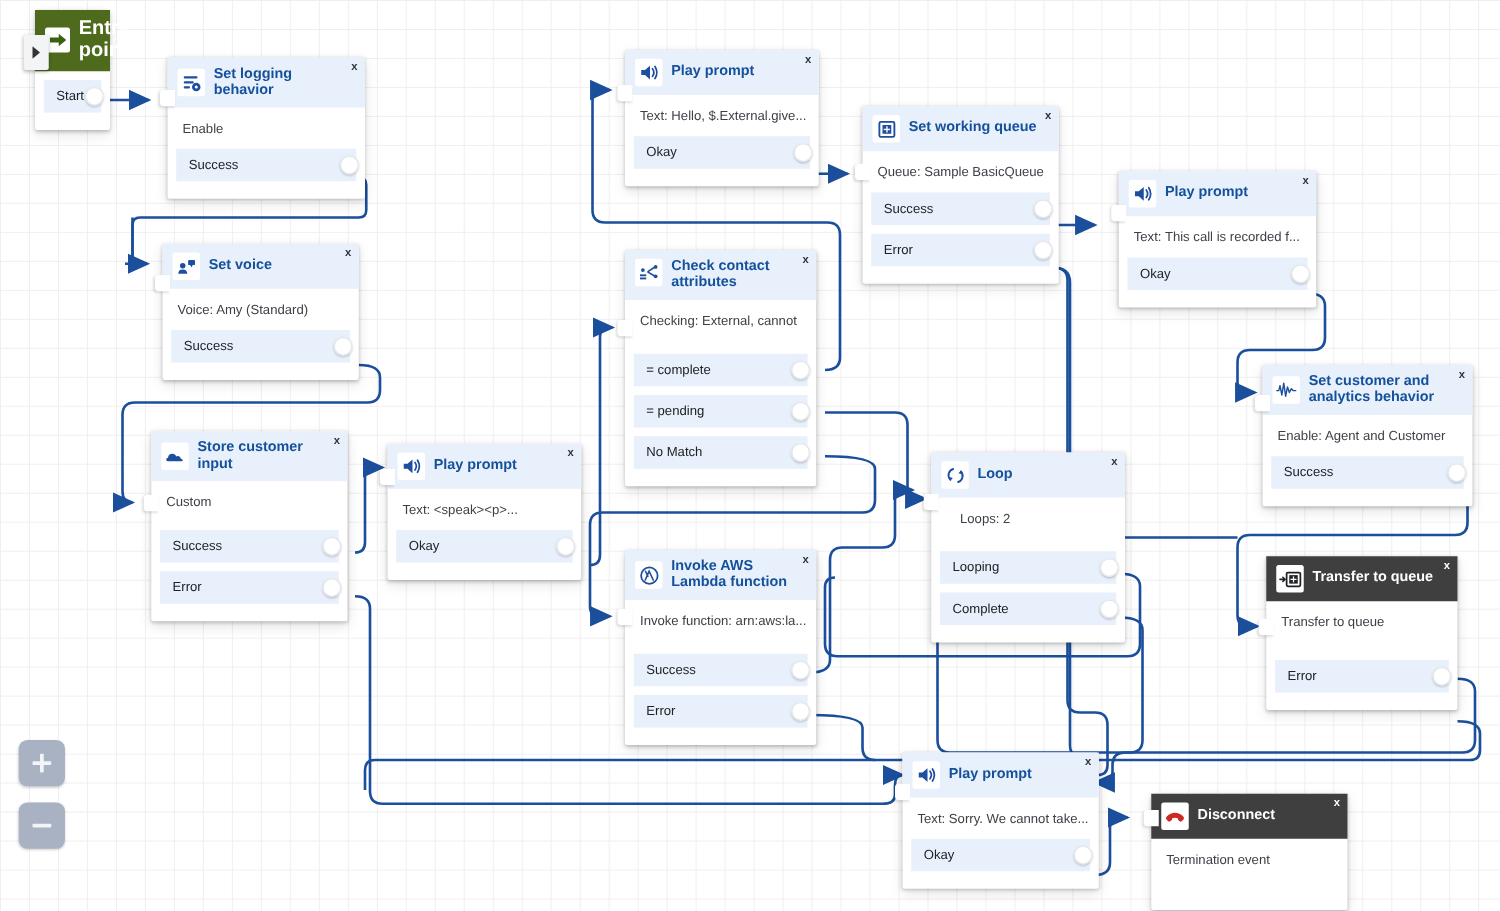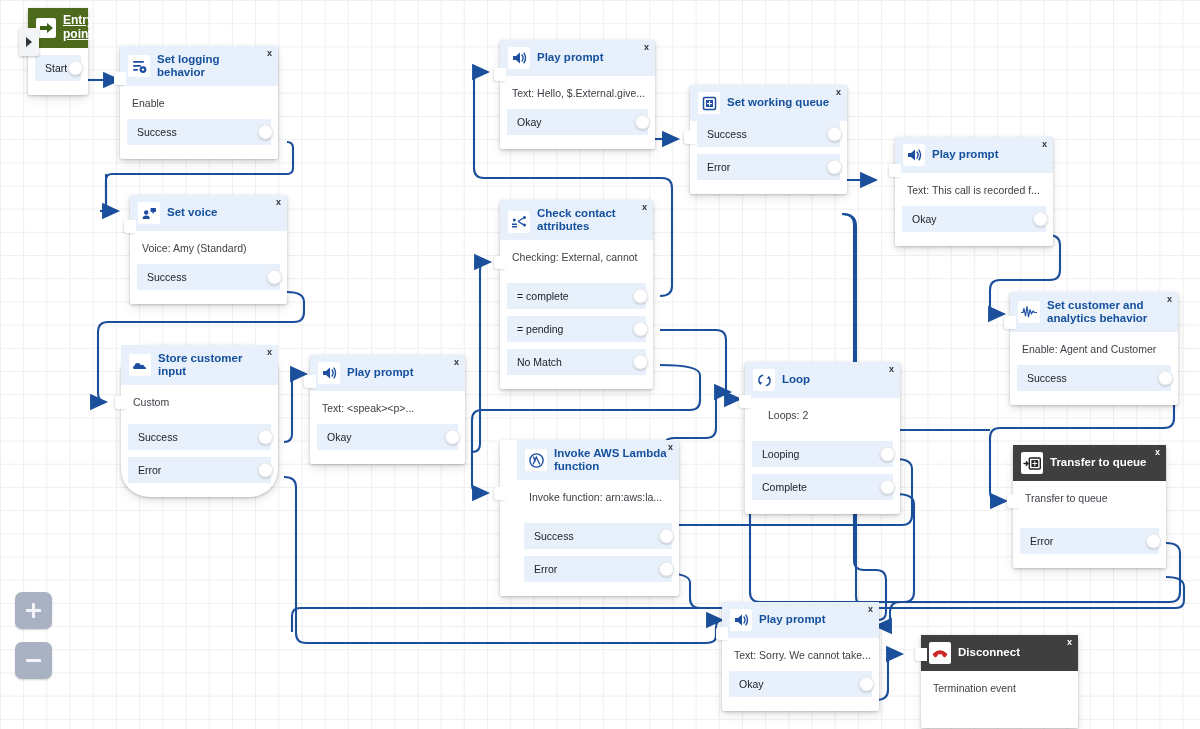--- a/index.html
+++ b/index.html
@@ -157,31 +157,31 @@
       <svg width="8" height="10" viewBox="0 0 8 10">
           <path d="M1,0 L7,5 L1,10 Z" fill="#30343a"></path>
         </svg>
     </div>
     <div class="hdr green" style="padding:6px 8px; min-height:26px;">
       <div class="ico" style="width:20px;height:20px;flex:0 0 20px;">
         <svg width="15" height="14" viewBox="0 0 15 14">
           <path d="M1,5 L8,5 L8,2 L14,7 L8,12 L8,9 L1,9 Z" fill="#3d6112"></path>
         </svg>
       </div>
-      <div class="ttl" style="font-size:12px;text-decoration:underline;">Entry point</div>
+      <div class="ttl" style="font-size:16px;">Entry point</div>
     </div>
     <div class="ports" style="padding-top:7px;">
       <div class="port">
         <span>Start</span>
         <span class="dot"></span>
       </div>
     </div>
   </div>
 
-  <div class="node" style="left:120px; top:46px; width:158px;">
+  <div class="node" style="left:134px; top:46px; width:158px;">
     <div class="inplug" style="top:26px;"></div>
     <div class="hdr">
       <div class="ico">
         <svg width="17" height="17" viewBox="0 0 17 17">
           <g fill="#1d4ea0">
             <rect x="2" y="3" width="11" height="1.8" rx=".8"></rect>
             <rect x="2" y="7" width="8" height="1.8" rx=".8"></rect>
             <rect x="2" y="11" width="5" height="1.8" rx=".8"></rect>
             <circle cx="12" cy="11.6" r="3.4"></circle>
           </g>
@@ -229,20 +229,21 @@
         <svg width="17" height="17" viewBox="0 0 17 17">
           <rect x="2.5" y="2.5" width="12" height="12" rx="1.2" fill="none" stroke="#1d4ea0" stroke-width="1.5"></rect>
           <rect x="5" y="5" width="7" height="7" fill="#1d4ea0"></rect>
           <rect x="8" y="6" width="1.1" height="5" fill="#fff"></rect>
           <rect x="6" y="8" width="5" height="1.1" fill="#fff"></rect>
         </svg>
       </div>
       <div class="ttl">Set working queue</div>
       <span class="x">x</span>
     </div>
+    <div class="desc">Queue: Sample BasicQueue</div>
     <div class="ports">
       <div class="port">
         <span>Success</span>
         <span class="dot"></span>
       </div>
       <div class="port">
         <span>Error</span>
         <span class="dot"></span>
       </div>
     </div>
@@ -288,21 +289,21 @@
     <div class="ports">
       <div class="port">
         <span>Success</span>
         <span class="dot"></span>
       </div>
     </div>
   </div>
 
   <div class="node" style="left:500px; top:200px; width:153px;">
     <div class="inplug" style="top:56px;"></div>
-    <div class="hdr" style="align-items:flex-end;">
+    <div class="hdr" style="align-items:flex-start;">
       <div class="ico">
         <svg width="17" height="17" viewBox="0 0 17 17">
           <circle cx="3.3" cy="6" r="1.5" fill="#1d4ea0"></circle>
           <rect x="1" y="9.5" width="5" height="1.5" fill="#1d4ea0"></rect>
           <rect x="1" y="12" width="5" height="1.5" fill="#1d4ea0"></rect>
           <circle cx="13.5" cy="3.5" r="1.5" fill="#1d4ea0"></circle>
           <circle cx="13.5" cy="11" r="1.5" fill="#1d4ea0"></circle>
           <path d="M7,7.5 L12.4,4 M7,7.5 L12.4,10.6" stroke="#1d4ea0" stroke-width="1.3" fill="none"></path>
         </svg>
       </div>
@@ -339,21 +340,21 @@
     </div>
     <div class="desc">Enable: Agent and Customer</div>
     <div class="ports">
       <div class="port">
         <span>Success</span>
         <span class="dot"></span>
       </div>
     </div>
   </div>
 
-  <div class="node" style="left:121px; top:345px; width:157px;border-radius:28px;">
+  <div class="node" style="left:121px; top:345px; width:157px;">
     <div class="inplug" style="top:51px;"></div>
     <div class="hdr">
       <div class="ico">
         <svg width="18" height="14" viewBox="0 0 18 14">
           <path d="M3,11 Q2,11 2,9.6 Q2,8.2 3.4,8.1 Q3.8,5 6.8,5 Q9.3,5 9.9,7.2 Q10.5,6.6 11.6,6.8 Q13.6,7.1 13.6,9 Q15.2,9.2 15.2,10.2 Q15.2,11 14.2,11 Z" fill="#1d4ea0"></path>
         </svg>
       </div>
       <div class="ttl">Store customer input</div>
       <span class="x">x</span>
     </div>
@@ -385,21 +386,21 @@
     </div>
     <div class="desc">Text: &lt;speak&gt;&lt;p&gt;...</div>
     <div class="ports">
       <div class="port">
         <span>Okay</span>
         <span class="dot"></span>
       </div>
     </div>
   </div>
 
-  <div class="node" style="left:500px; top:440px; width:179px;padding-left:17px;">
+  <div class="node" style="left:500px; top:440px; width:153px;">
     <div class="inplug" style="top:47px;"></div>
     <div class="hdr">
       <div class="ico">
         <svg width="17" height="17" viewBox="0 0 17 17">
           <circle cx="8.5" cy="8.5" r="6.6" fill="none" stroke="#1d4ea0" stroke-width="1.4"></circle>
           <path d="M5.2,12 L8.3,5 L11.6,12 M7.3,9 L5.4,5" stroke="#1d4ea0" stroke-width="1.3" fill="none" stroke-linecap="round"></path>
         </svg>
       </div>
       <div class="ttl">Invoke AWS Lambda function</div>
       <span class="x">x</span>

